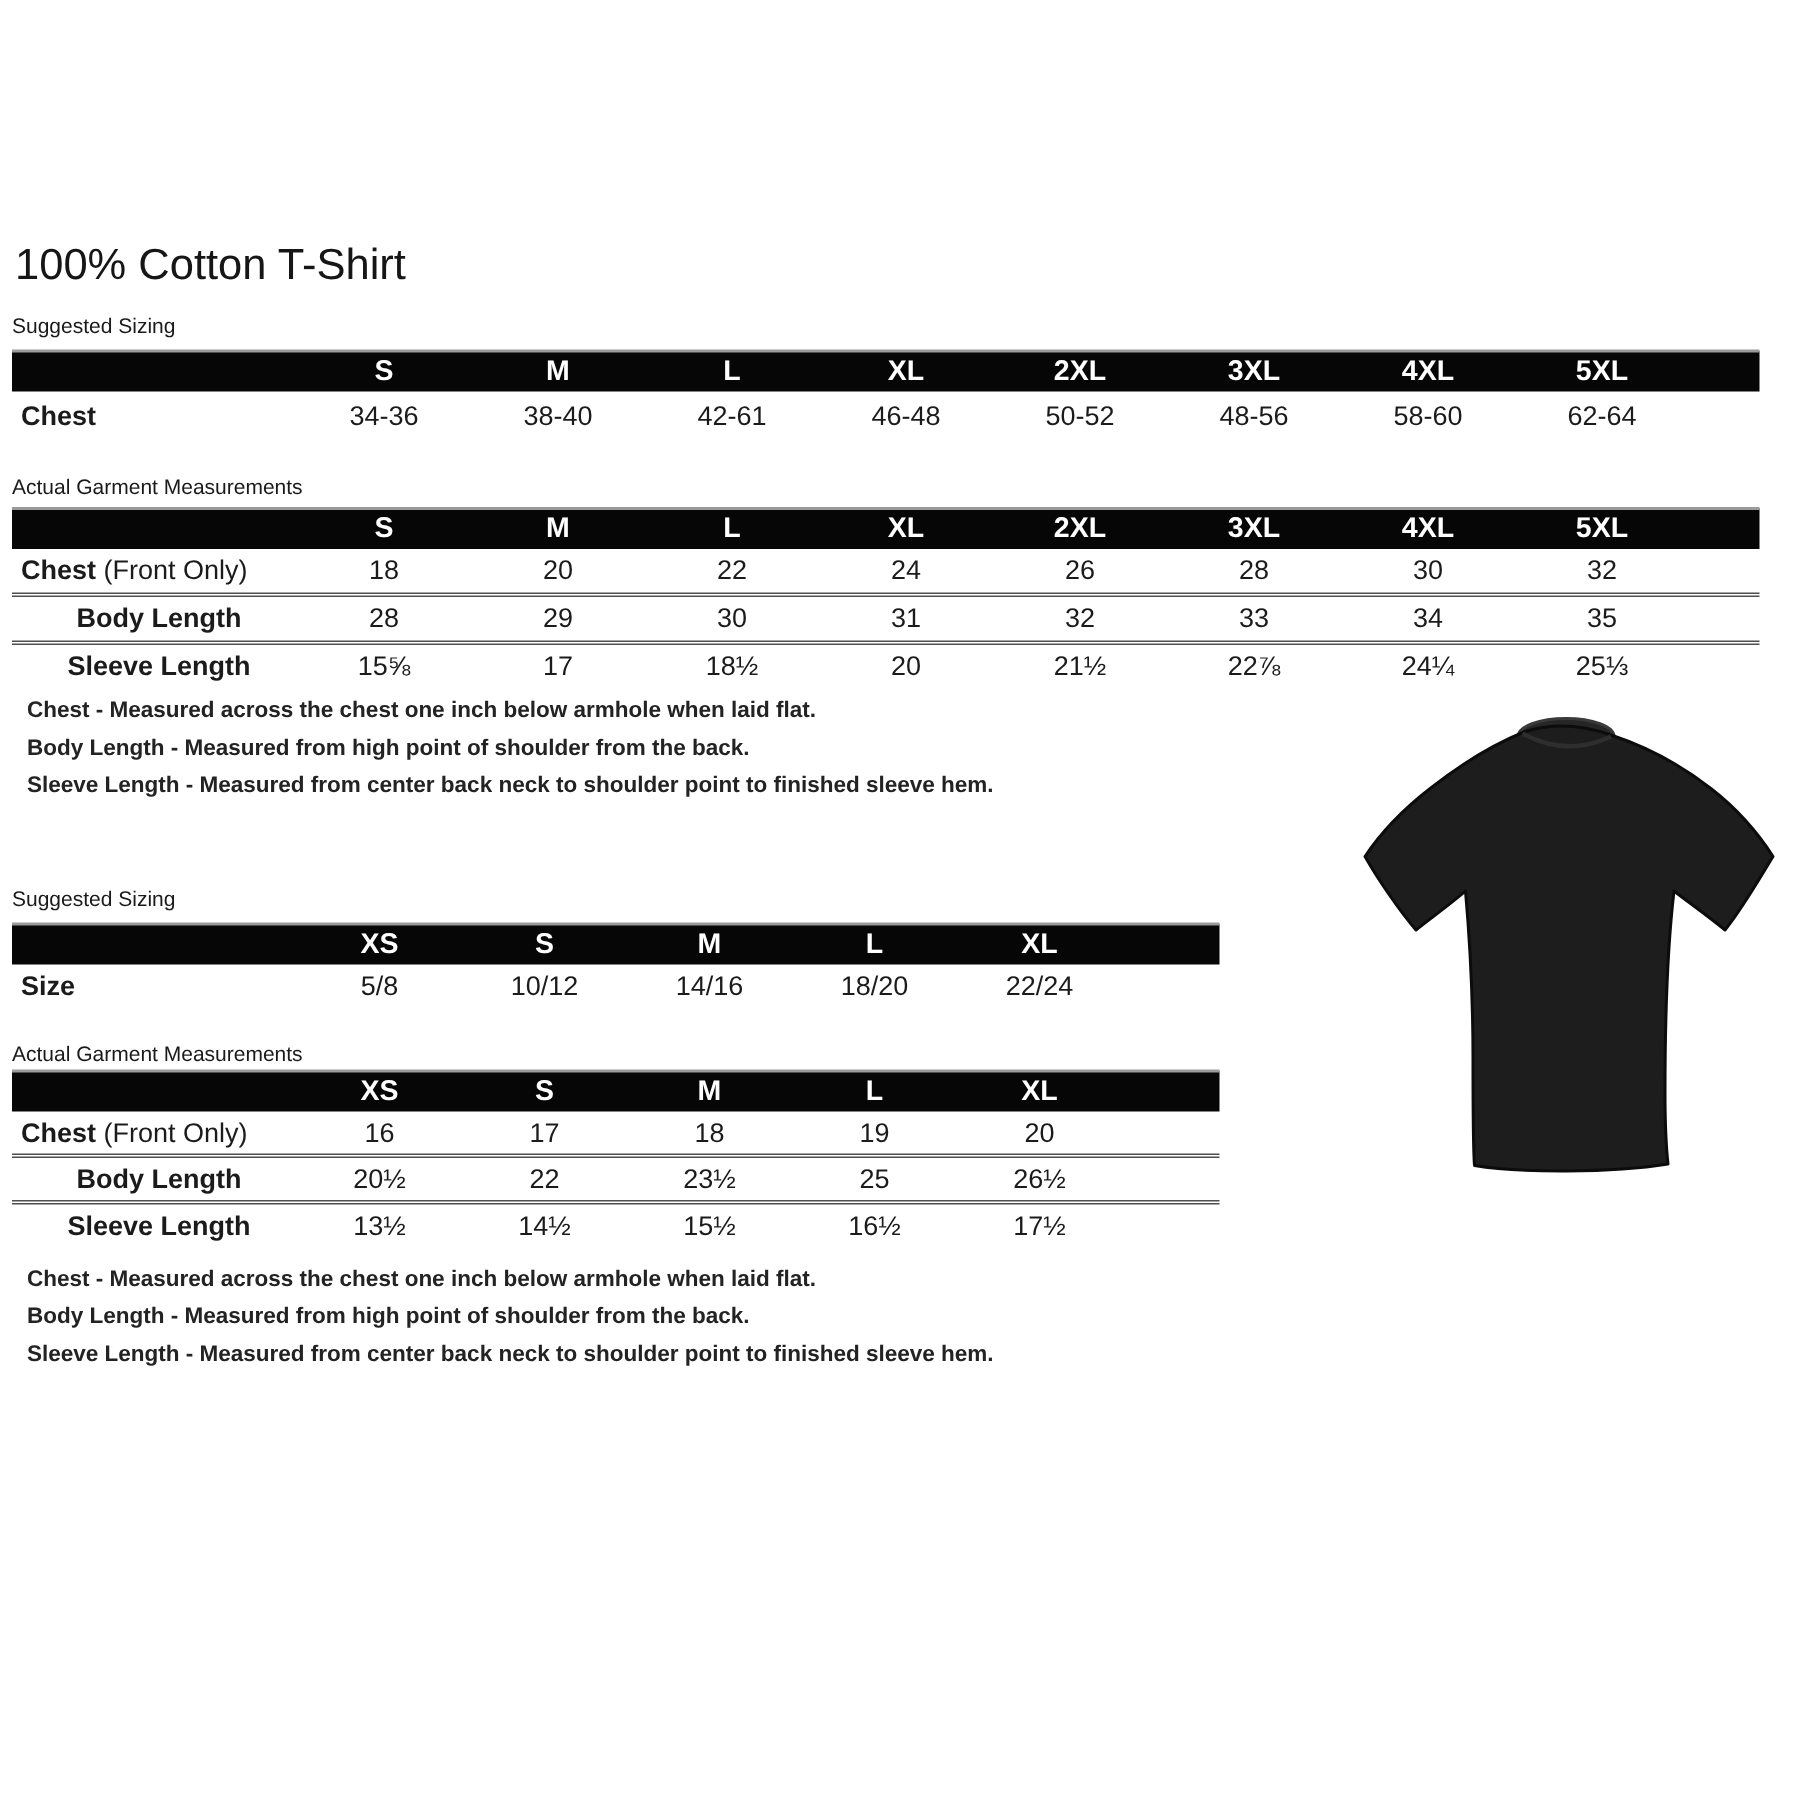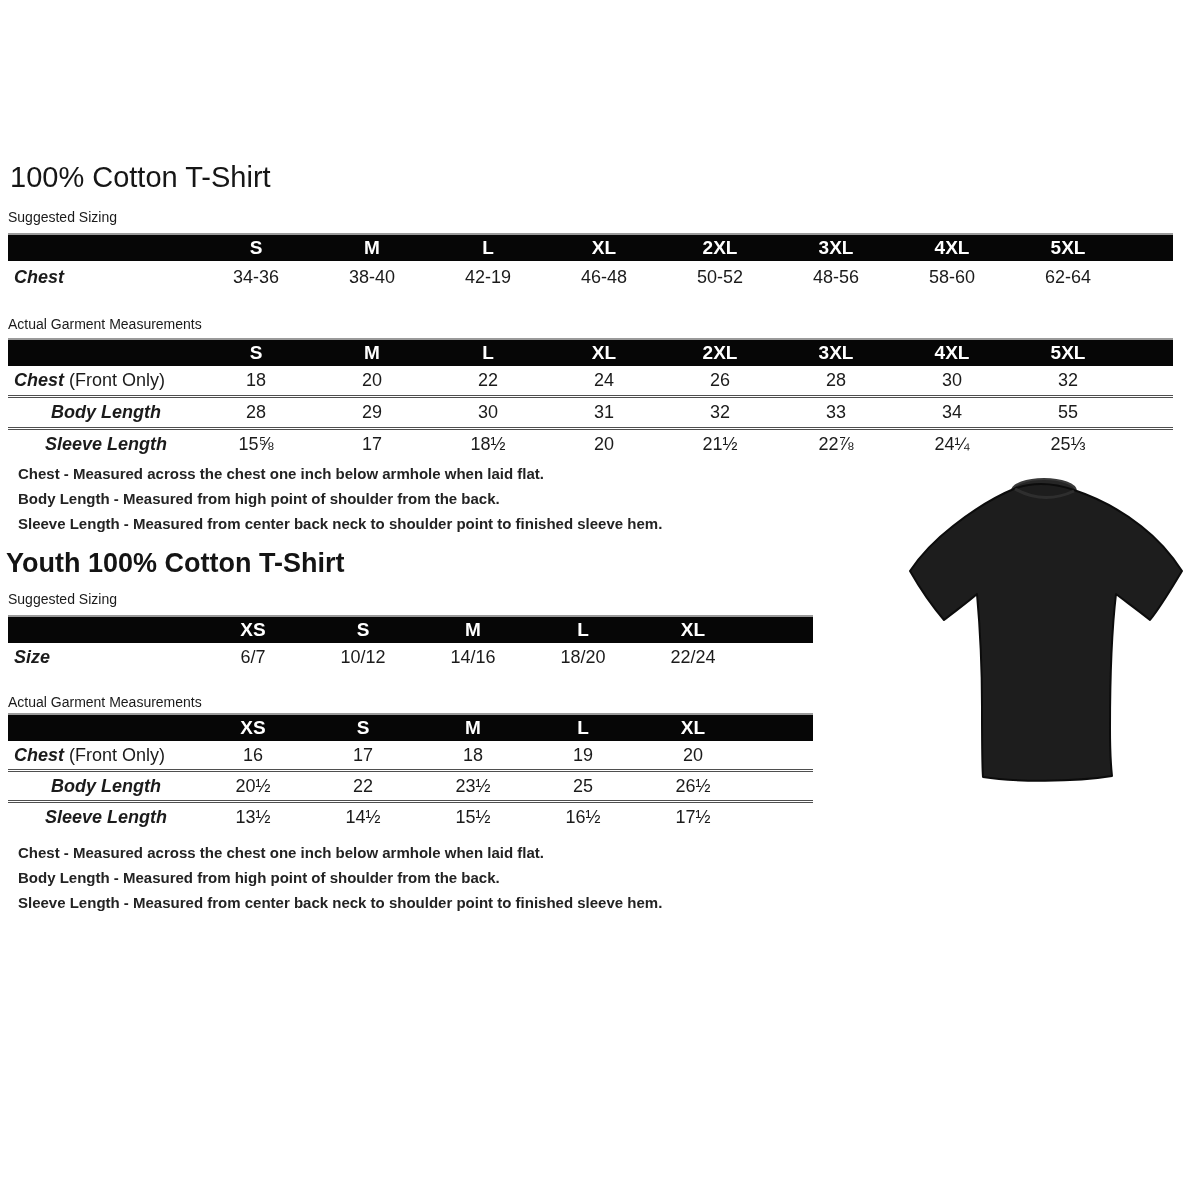--- a/index.html
+++ b/index.html
@@ -39,21 +39,21 @@
   thead th{
     background:#060606;color:#ffffff;
     font-size:19px;font-weight:bold;text-align:center;
     height:26px;padding:0;vertical-align:middle;
   }
   tbody th,tbody td{
     font-size:18px;font-weight:400;color:#1b1b1b;
     text-align:center;vertical-align:middle;padding:0;
   }
   tbody th.rowlabel{text-align:left;padding-left:6px;white-space:nowrap;}
-  tbody th.rowlabel .b{font-weight:bold;font-style:italic;}
+  tbody th.rowlabel .b{font-weight:bold;}
   tbody th.rowlabel .sfx{font-weight:400;}
   .t-adult tbody tr>*{height:29px;}
   .t-suggested tbody tr>*{height:32px;}
   .ty-suggested tbody tr>*{height:30px;margin-left:45px;}
   .t-youth tbody tr>*{height:28px;}
   .lined tbody tr + tr>*{border-top:3px double #4f4f4f;text-align:center;}
   ul.notes{
     list-style:none;margin:4px;padding:0;
     font-size:15px;color:#232323;font-weight:bold;
   }
@@ -95,21 +95,21 @@
           <th>4XL</th>
           <th>5XL</th>
           <th></th>
         </tr>
       </thead>
       <tbody>
         <tr>
           <th class="rowlabel"><span class="b">Chest</span></th>
           <td>34-36</td>
           <td>38-40</td>
-          <td>42-19</td>
+          <td>42-61</td>
           <td>46-48</td>
           <td>50-52</td>
           <td>48-56</td>
           <td>58-60</td>
           <td>62-64</td>
           <td></td>
         </tr>
       </tbody>
     </table>
 
@@ -157,21 +157,21 @@
         </tr>
         <tr>
           <th class="rowlabel"><span class="b">Body Length</span></th>
           <td>28</td>
           <td>29</td>
           <td>30</td>
           <td>31</td>
           <td>32</td>
           <td>33</td>
           <td>34</td>
-          <td>55</td>
+          <td>35</td>
           <td></td>
         </tr>
         <tr>
           <th class="rowlabel"><span class="b">Sleeve Length</span></th>
           <td>15⅝</td>
           <td>17</td>
           <td>18½</td>
           <td>20</td>
           <td>21½</td>
           <td>22⅞</td>
@@ -181,21 +181,20 @@
         </tr>
       </tbody>
     </table>
 
   <ul class="abs notes" style="left:14px;top:461px;">
       <li>Chest - Measured across the chest one inch below armhole when laid flat.</li>
       <li>Body Length - Measured from high point of shoulder from the back.</li>
       <li>Sleeve Length - Measured from center back neck to shoulder point to finished sleeve hem.</li>
     </ul>
 
-  <div class="abs youth-title">Youth 100% Cotton T-Shirt</div>
 
   <div class="abs section-label" style="left:8px;top:591px;">Suggested Sizing</div>
 
   <table class="abs t-youth ty-suggested" style="left:8px;top:615px;">
       <colgroup>
         <col style="width: 190px;">
         <col style="width: 110px;">
         <col style="width: 110px;">
         <col style="width: 110px;">
         <col style="width: 110px;">
@@ -209,21 +208,21 @@
           <th>S</th>
           <th>M</th>
           <th>L</th>
           <th>XL</th>
           <th></th>
         </tr>
       </thead>
       <tbody>
         <tr>
           <th class="rowlabel"><span class="b">Size</span></th>
-          <td>6/7</td>
+          <td>5/8</td>
           <td>10/12</td>
           <td>14/16</td>
           <td>18/20</td>
           <td>22/24</td>
           <td></td>
         </tr>
       </tbody>
     </table>
 
   <div class="abs section-label" style="left:8px;top:694px;">Actual Garment Measurements</div>

